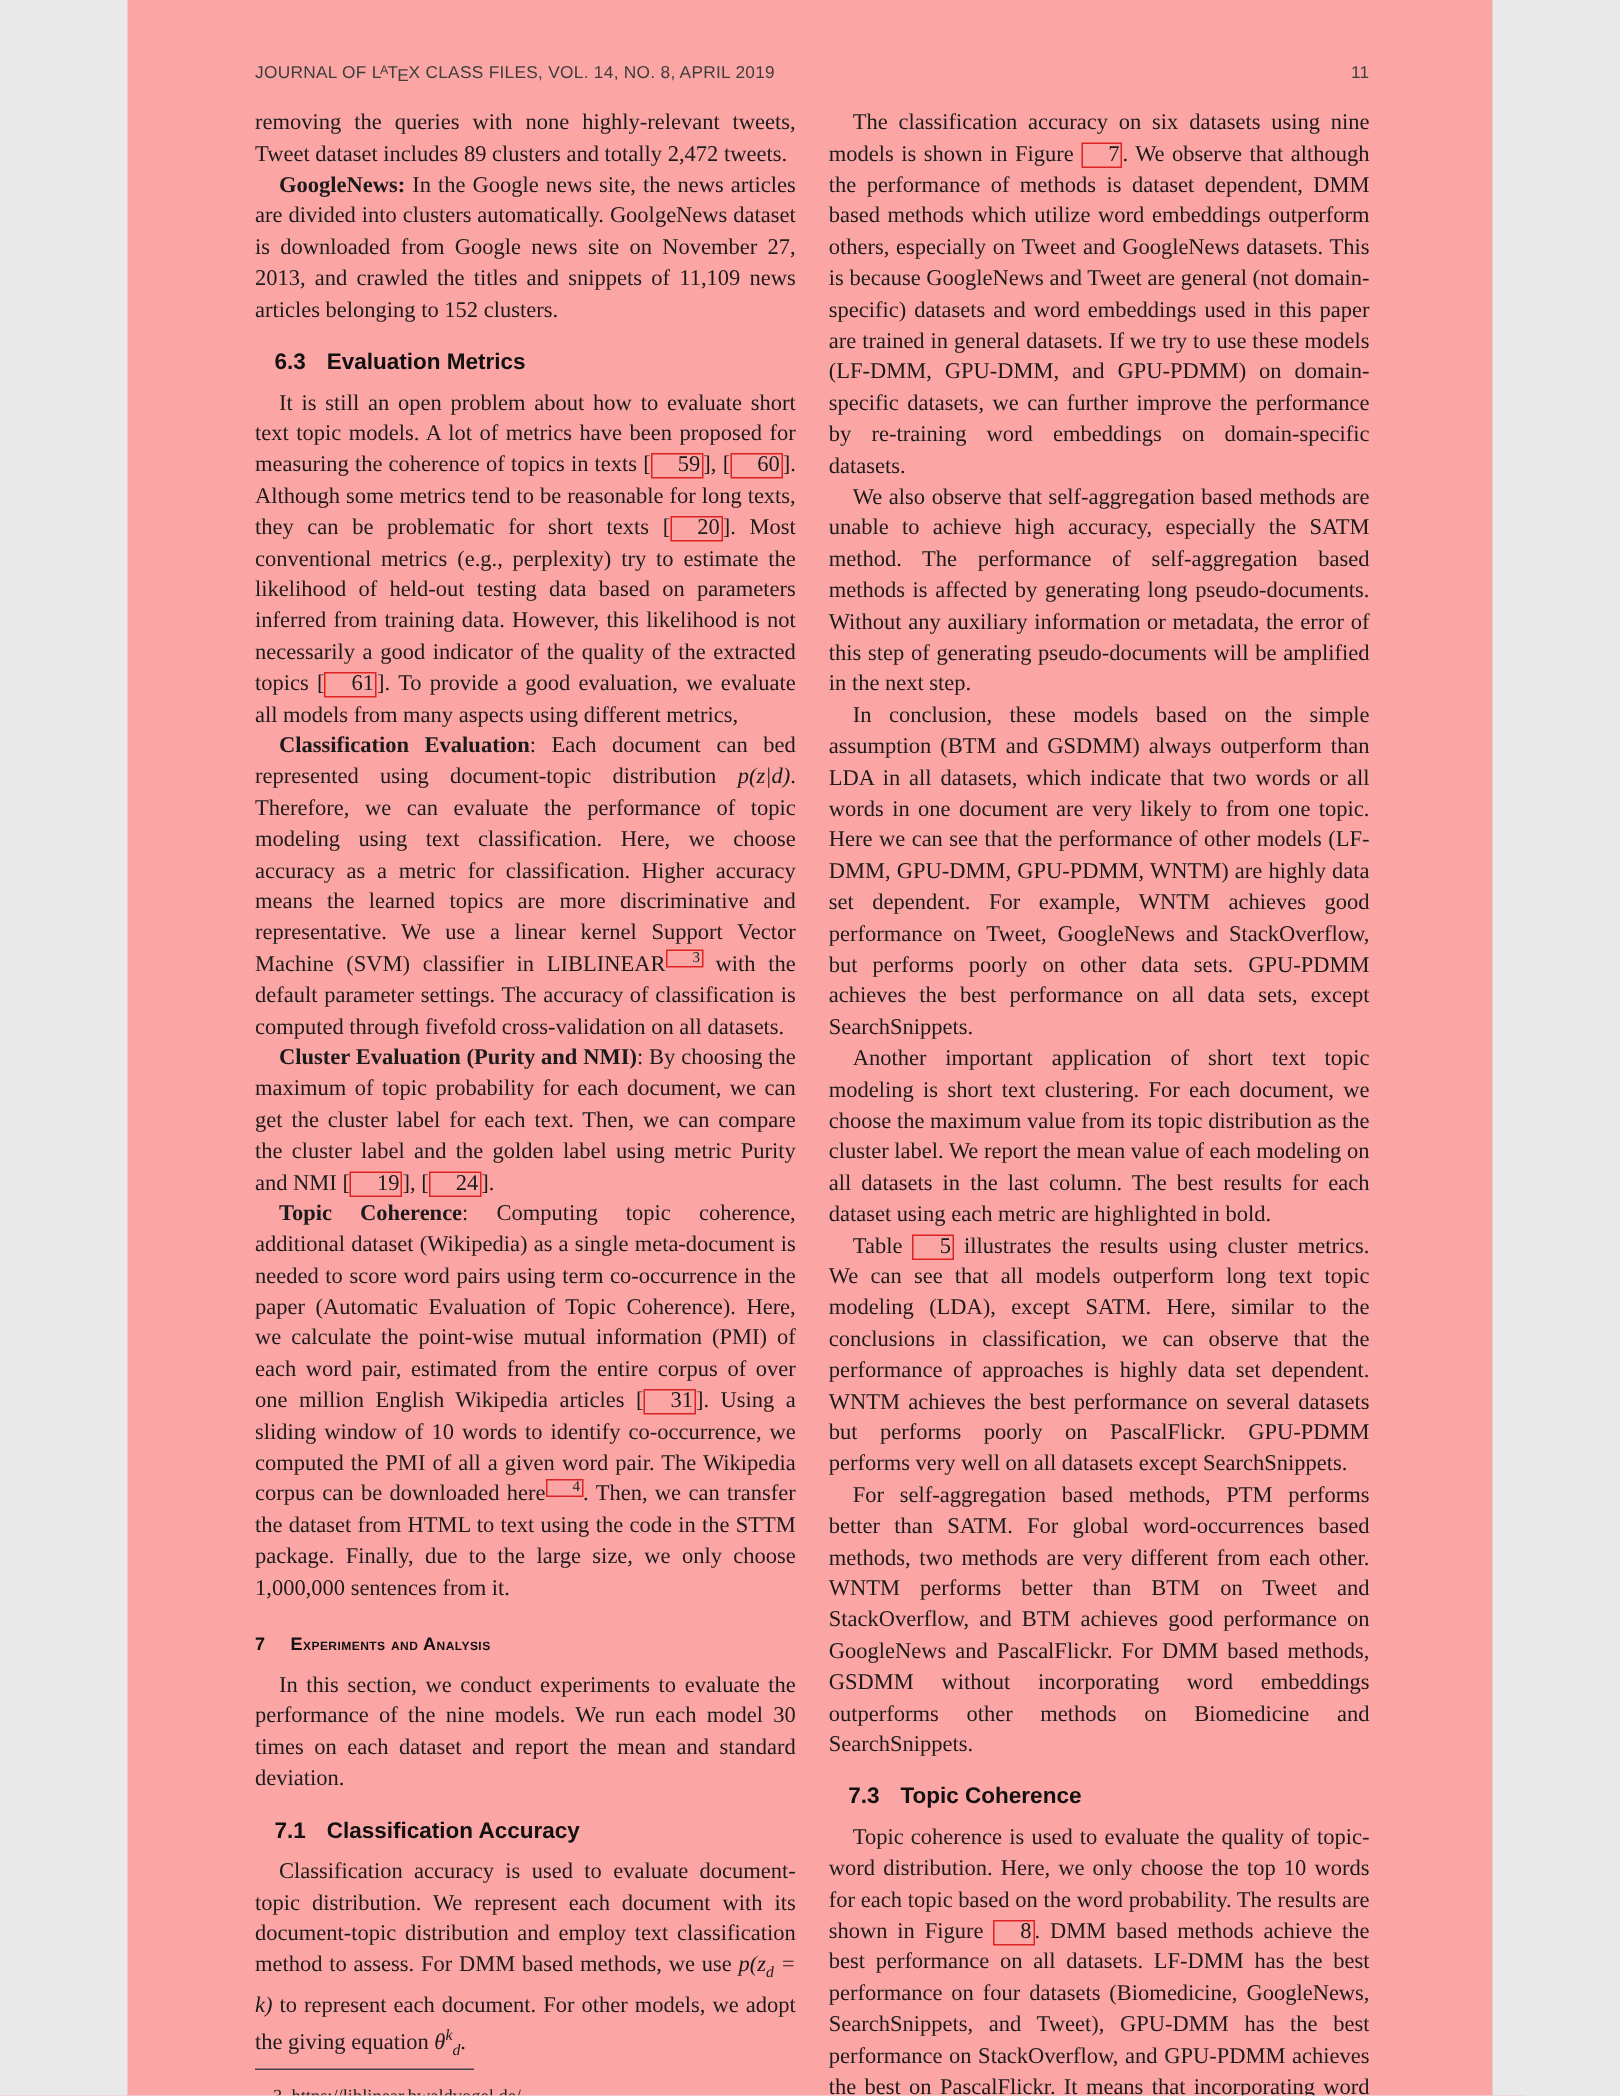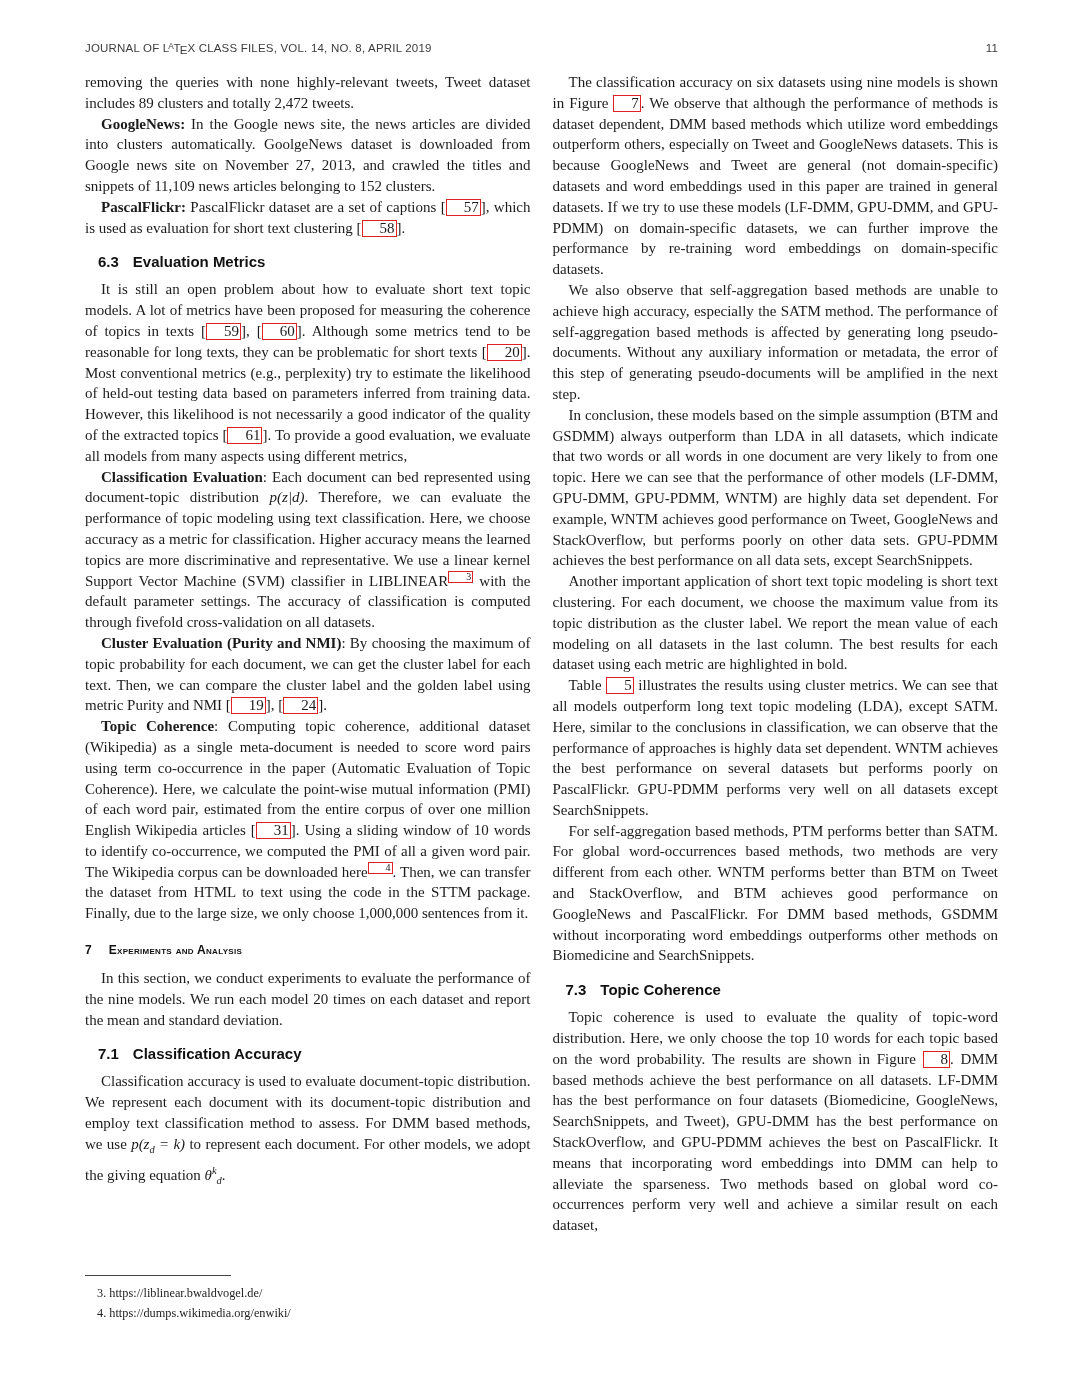--- a/index.html
+++ b/index.html
@@ -1,19 +1,19 @@
 <!DOCTYPE html>
 <html lang="en" style="--linkbox: #dd2222;"><head>
 <meta charset="utf-8">
 <style>
   * { margin:0; padding:0; box-sizing:border-box; }
   html,body { background:#e9e9e9; }
   .page {
-    width:1080px; height:1397px; margin:0 auto; position:relative;
-    background:#ffffff; color:#1b1b1b; overflow:hidden;
+    width:910px; height:1397px; margin:0 auto; position:relative;
+    background:#fca5a5; color:#1b1b1b; overflow:hidden;
     font-family:"Liberation Serif", serif;
   }
   .header {
     position:absolute; top:42px; left:85px; right:82px;
     display:flex; justify-content:space-between; align-items:baseline;
     font-family:"Liberation Sans", sans-serif;
     font-size:11.5px; color:#3d3d3d; letter-spacing:0.2px;
   }
   .tex .texA { font-size:0.72em; vertical-align:0.33em; margin-left:-0.14em; margin-right:-0.07em; }
   .tex .texE { vertical-align:-0.21em; margin-left:-0.07em; margin-right:-0.03em; }
@@ -62,28 +62,27 @@
   <div class="header">
     <div class="header-left"><span>JOURNAL OF </span><span class="tex"><span>L</span><span class="texA">A</span><span>T</span><span class="texE">E</span><span>X</span></span><span> CLASS FILES, VOL. 14, NO. 8, APRIL 2019</span></div>
     <div class="header-right">11</div>
   </div>
 
   <div class="columns">
     <div class="col left">
       <div class="colflow">
           <p class="para">removing the queries with none highly-relevant tweets, Tweet dataset includes 89 clusters and totally 2,472 tweets.</p>
           <p class="para ind"><b>GoogleNews:</b> In the Google news site, the news articles are divided into clusters automatically. GoolgeNews dataset is downloaded from Google news site on November 27, 2013, and crawled the titles and snippets of 11,109 news articles belonging to 152 clusters.</p>
-          <p class="para ind"><b>PascalFlickr:</b> PascalFlickr dataset are a set of captions <span class="cite">[<span class="linkbox">57</span>]</span>, which is used as evaluation for short text clustering <span class="cite">[<span class="linkbox">58</span>]</span>.</p>
           <div class="h2"><span class="hnum">6.3</span><span class="htitle">Evaluation Metrics</span></div>
           <p class="para ind">It is still an open problem about how to evaluate short text topic models. A lot of metrics have been proposed for measuring the coherence of topics in texts <span class="cite">[<span class="linkbox">59</span>]</span>, <span class="cite">[<span class="linkbox">60</span>]</span>. Although some metrics tend to be reasonable for long texts, they can be problematic for short texts <span class="cite">[<span class="linkbox">20</span>]</span>. Most conventional metrics (e.g., perplexity) try to estimate the likelihood of held-out testing data based on parameters inferred from training data. However, this likelihood is not necessarily a good indicator of the quality of the extracted topics <span class="cite">[<span class="linkbox">61</span>]</span>. To provide a good evaluation, we evaluate all models from many aspects using different metrics,</p>
           <p class="para ind"><b>Classification Evaluation</b>: Each document can bed represented using document-topic distribution <i class="math">p(z|d)</i>. Therefore, we can evaluate the performance of topic modeling using text classification. Here, we choose accuracy as a metric for classification. Higher accuracy means the learned topics are more discriminative and representative. We use a linear kernel Support Vector Machine (SVM) classifier in LIBLINEAR<sup class="fnmark"><span class="linkbox">3</span></sup> with the default parameter settings. The accuracy of classification is computed through fivefold cross-validation on all datasets.</p>
           <p class="para ind"><b>Cluster Evaluation (Purity and NMI)</b>: By choosing the maximum of topic probability for each document, we can get the cluster label for each text. Then, we can compare the cluster label and the golden label using metric Purity and NMI <span class="cite">[<span class="linkbox">19</span>]</span>, <span class="cite">[<span class="linkbox">24</span>]</span>.</p>
           <p class="para ind"><b>Topic Coherence</b>: Computing topic coherence, additional dataset (Wikipedia) as a single meta-document is needed to score word pairs using term co-occurrence in the paper (Automatic Evaluation of Topic Coherence). Here, we calculate the point-wise mutual information (PMI) of each word pair, estimated from the entire corpus of over one million English Wikipedia articles <span class="cite">[<span class="linkbox">31</span>]</span>. Using a sliding window of 10 words to identify co-occurrence, we computed the PMI of all a given word pair. The Wikipedia corpus can be downloaded here<sup class="fnmark"><span class="linkbox">4</span></sup>. Then, we can transfer the dataset from HTML to text using the code in the STTM package. Finally, due to the large size, we only choose 1,000,000 sentences from it.</p>
           <div class="h1"><span class="hnum">7</span><span class="htitle">Experiments and Analysis</span></div>
-          <p class="para ind">In this section, we conduct experiments to evaluate the performance of the nine models. We run each model 20 times on each dataset and report the mean and standard deviation.</p>
+          <p class="para ind">In this section, we conduct experiments to evaluate the performance of the nine models. We run each model 30 times on each dataset and report the mean and standard deviation.</p>
           <div class="h2"><span class="hnum">7.1</span><span class="htitle">Classification Accuracy</span></div>
           <p class="para ind">Classification accuracy is used to evaluate document-topic distribution. We represent each document with its document-topic distribution and employ text classification method to assess. For DMM based methods, we use <i class="math">p(z</i><sub class="math">d</sub><i class="math"> = k)</i> to represent each document. For other models, we adopt the giving equation <i class="math">θ</i><sup class="math">k</sup><sub class="math">d</sub>.</p>
         </div>
       <div class="footnotes">
         <div class="fnrule"></div>
         <div>
             <div class="footnote"><span>3. </span><span class="fnurl">https://liblinear.bwaldvogel.de/</span></div>
             <div class="footnote"><span>4. </span><span class="fnurl">https://dumps.wikimedia.org/enwiki/</span></div>
           </div>
       </div>

